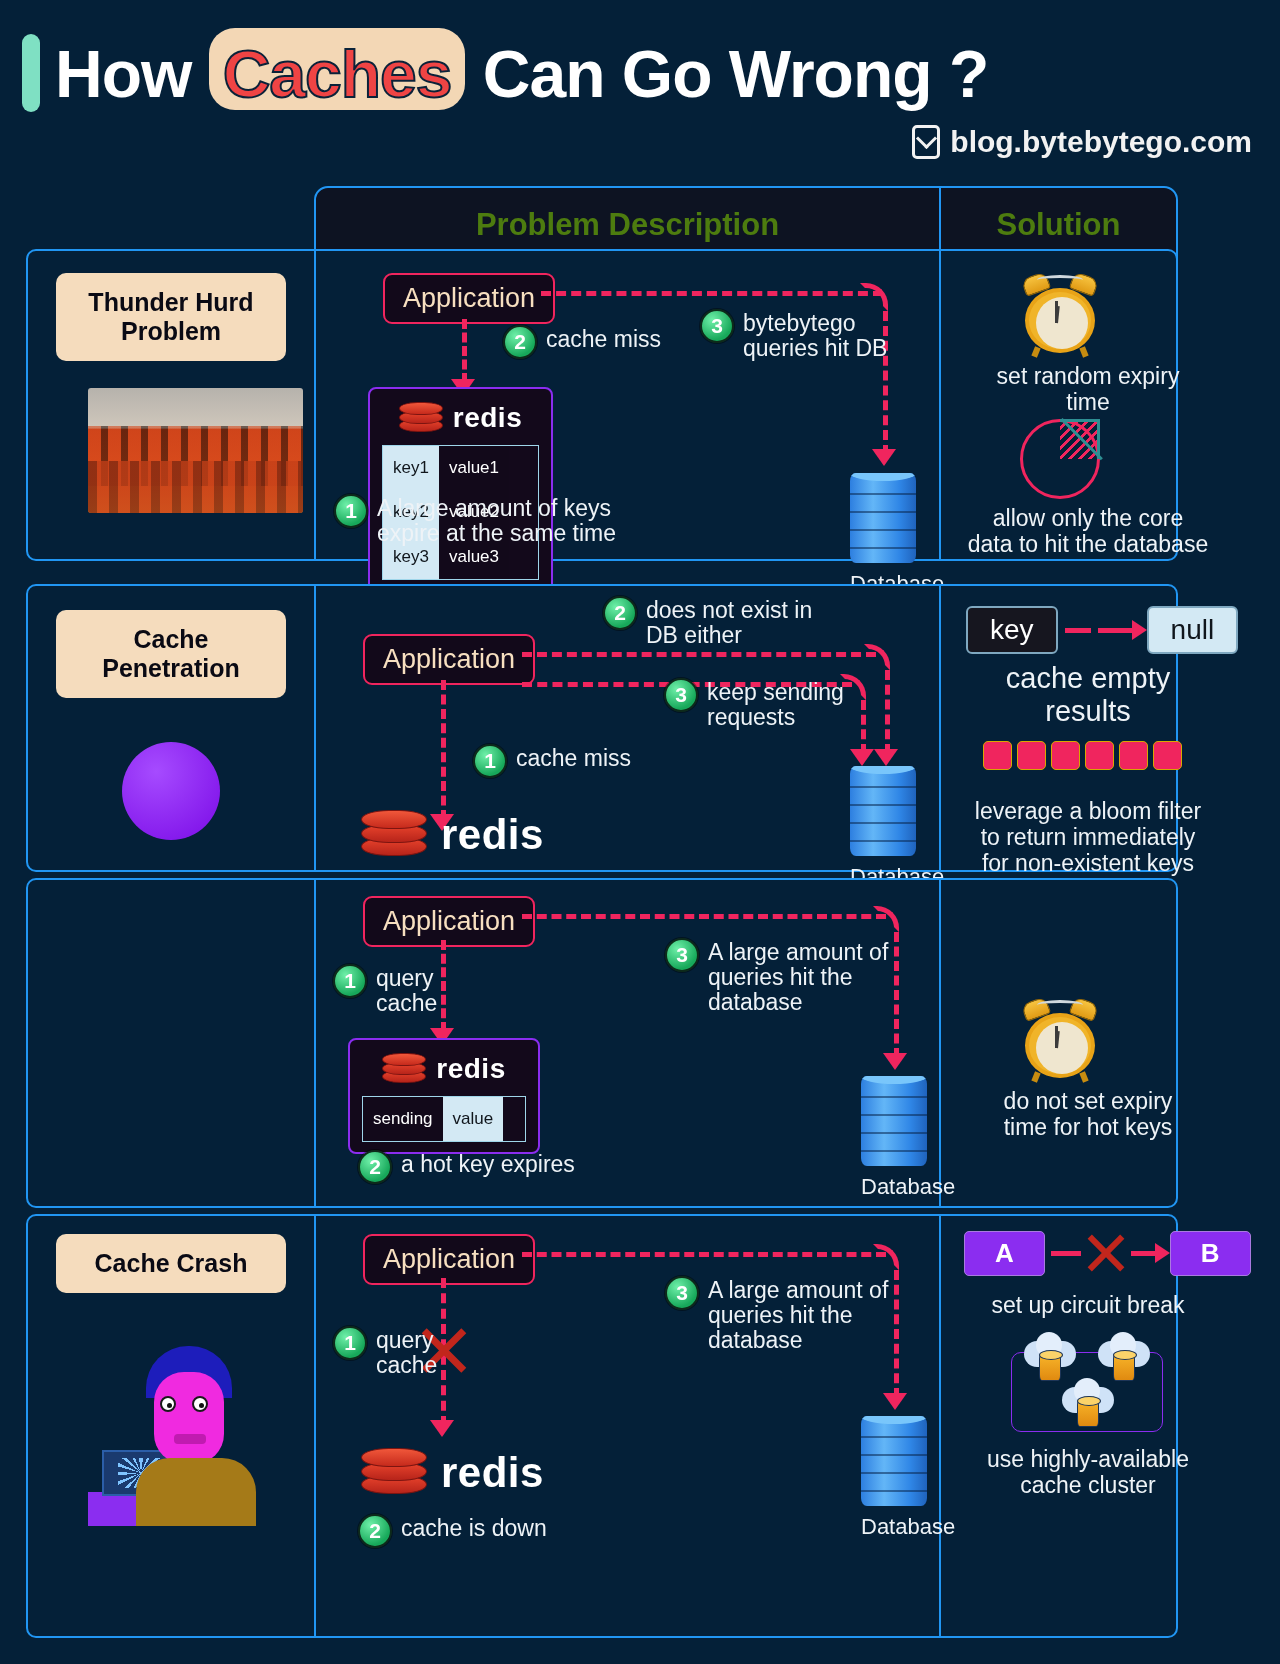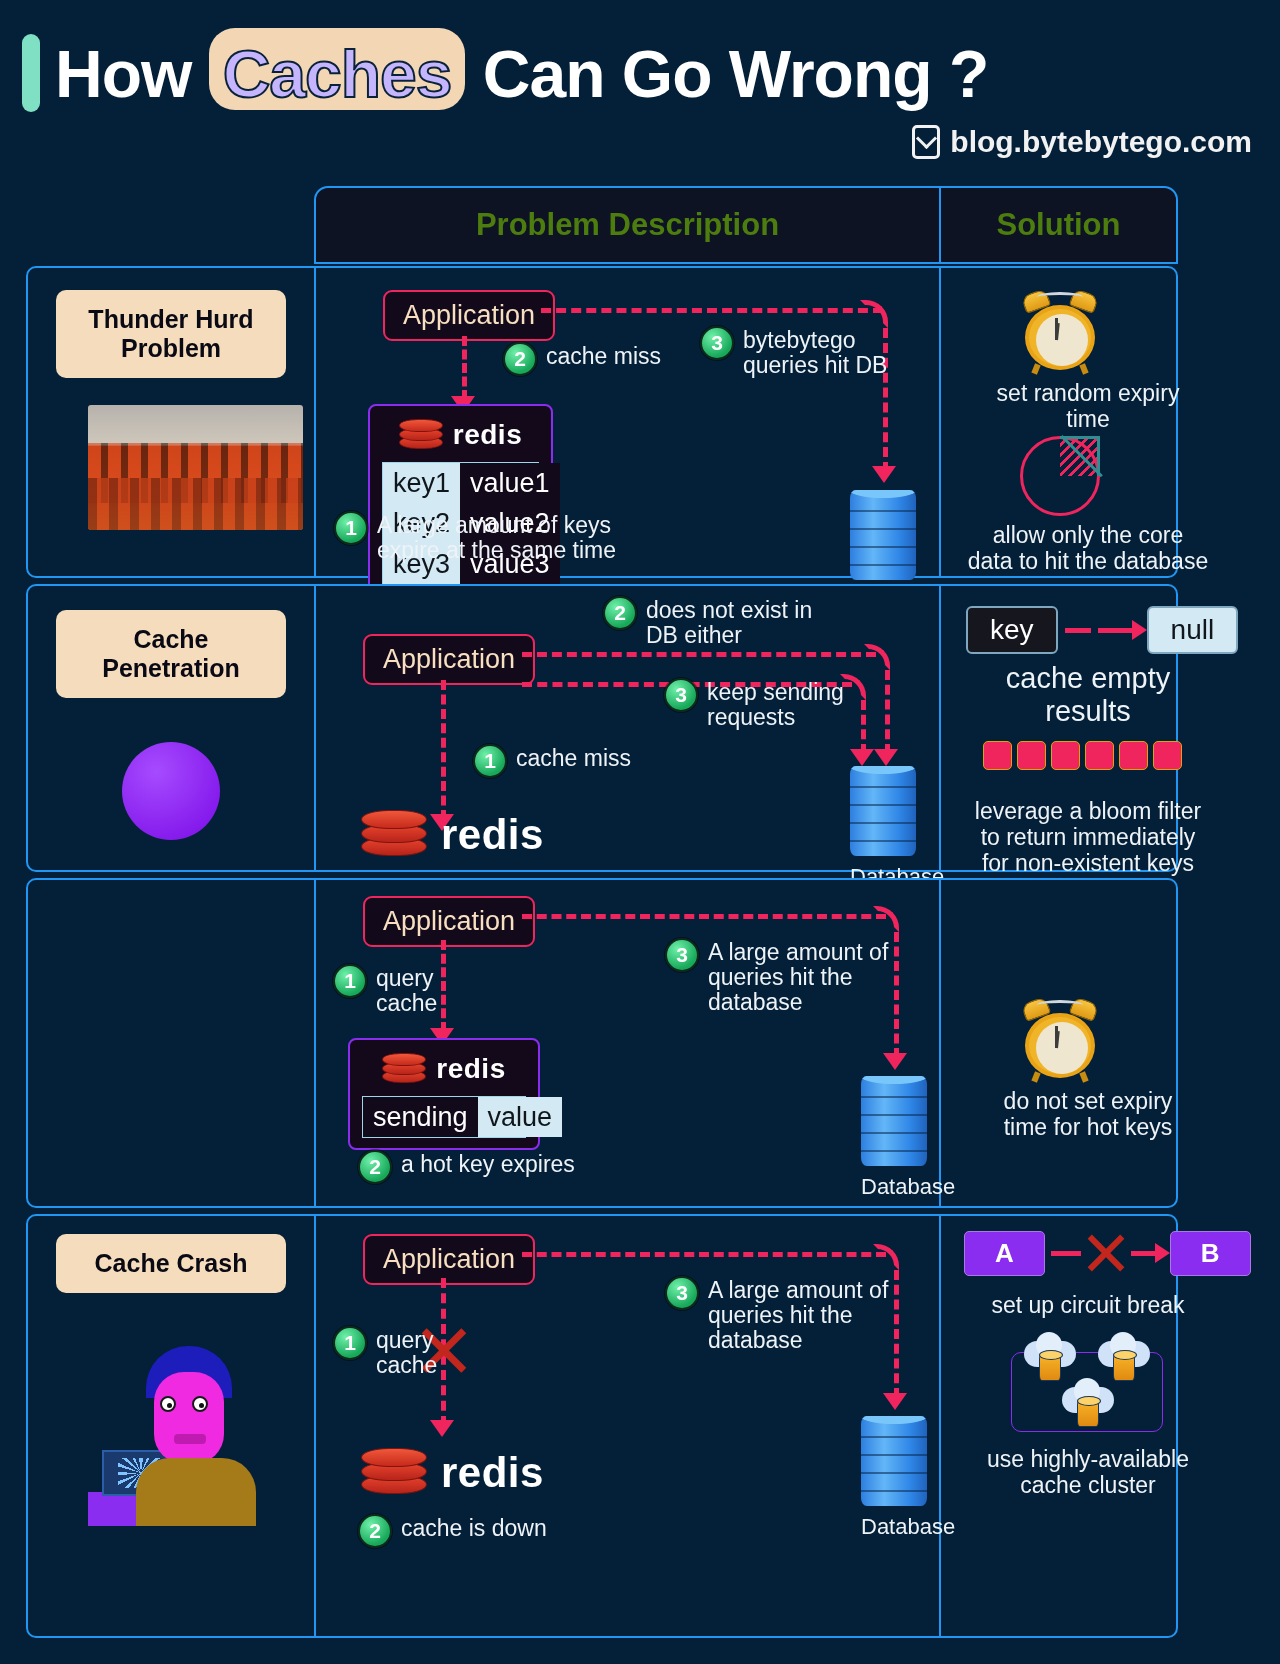--- a/index.html
+++ b/index.html
@@ -13,21 +13,21 @@
   
   #header { position:absolute; left:0; top:0; width:1280px; height:180px; }
   .title-bar { position:absolute; left:22px; top:34px; width:18px; height:78px;
                background:#7fe0c3; border-radius:9px; }
   .title { position:absolute; left:55px; top:36px; font-size:66px; font-weight:bold;
            color:#ffffff; letter-spacing:-1px; white-space:nowrap;
            font-family:"Liberation Sans", sans-serif; }
   .title .hl-wrap { position:relative; display:inline-block; padding:0 14px; }
   .title .hl-bg { position:absolute; left:0; top:-8px; width:100%; height:82px;
                   background:#f3d7b5; border-radius:26px; z-index:0; }
-  .title .hl-text { position:relative; z-index:1; color:#c4b5fd;
+  .title .hl-text { position:relative; z-index:1; color:#ef4444;
                     -webkit-text-stroke:2px #0a2239; }
   .brand { position:absolute; right:28px; top:125px; display:flex; align-items:center;
            gap:10px; color:#f2f2f2; font-size:30px; font-weight:bold; letter-spacing:0px;}
   .brand-logo { width:28px; height:34px; border:3px solid #f2f2f2; border-radius:5px;
                 position:relative; }
   .brand-logo:after { content:""; position:absolute; left:4px; top:3px; width:12px; height:12px;
                       border-right:3px solid #f2f2f2; border-bottom:3px solid #f2f2f2;
                       transform:rotate(45deg); }
 
   
@@ -36,21 +36,21 @@
   .hdr-row { position:absolute; left:288px; top:0; width:864px; height:78px;
              background:#0d1322; border:2px solid #2196f3; border-top-left-radius:14px;
              border-top-right-radius:14px; display:flex; }
   .hdr-cell { display:flex; align-items:center; justify-content:center;
               color:#4d7c0f; font-size:31px; font-weight:600; }
   .hdr-prob { width:625px; border-right:2px solid #2196f3; }
   .hdr-sol  { flex:1; }
 
   .row { position:absolute; left:0; width:1152px; border:2px solid #2196f3;
          border-radius:10px; background:#042038; }
-  .r1 { top:80px;  height:312px; }
+  .r1 { top:63px;  height:312px; }
   .r2 { top:398px; height:288px; }
   .r3 { top:692px; height:330px; }
   .r4 { top:1028px; height:424px; }
 
   .vline { position:absolute; top:0; bottom:0; width:2px; background:#2196f3; }
   .v1 { left:286px; }
   .v2 { left:911px; }
 
   
   .cat-pill { position:absolute; left:28px; width:230px;
@@ -80,21 +80,21 @@
   .redis-logo i { position:absolute; left:0; width:44px; height:13px; border-radius:50%/60%;
                   background:linear-gradient(#e8432c,#b7241a); border:1px solid #7d1410; }
   .redis-logo i:nth-child(1){ top:19px; }
   .redis-logo i:nth-child(2){ top:11px; }
   .redis-logo i:nth-child(3){ top:2px; background:linear-gradient(#f0573a,#c62a1c); }
   .redis-word { color:#fff; font-size:28px; font-weight:bold; letter-spacing:.5px; }
   .kv-table { display:flex; border:1px solid #9fd6ea; margin-top:6px; }
   .kv-col { display:flex; flex-direction:column; }
   .kv-col.keys { background:#d3e9f4; }
   .kv-col.vals { background:#12091a; }
-  .kv-cell { font-size:27px; padding:4px 10px; line-height:1.2; }
+  .kv-cell { font-size:17px; padding:12px 10px; line-height:1.2; }
   .kv-col.keys .kv-cell { color:#10161c; }
   .kv-col.vals .kv-cell { color:#ffffff; }
 
   .redis-inline { position:absolute; display:flex; align-items:center; gap:14px; }
   .redis-inline .redis-logo { width:66px; height:54px; }
   .redis-inline .redis-logo i { width:66px; height:19px; }
   .redis-inline .redis-logo i:nth-child(1){ top:29px; }
   .redis-inline .redis-logo i:nth-child(2){ top:16px; }
   .redis-inline .redis-logo i:nth-child(3){ top:2px; }
   .redis-inline .redis-word { font-size:42px; }

